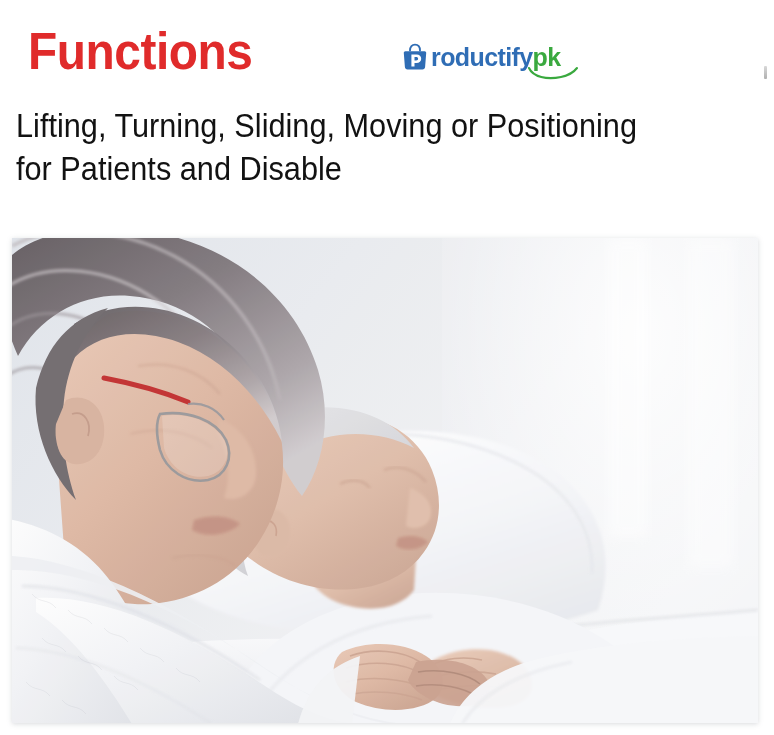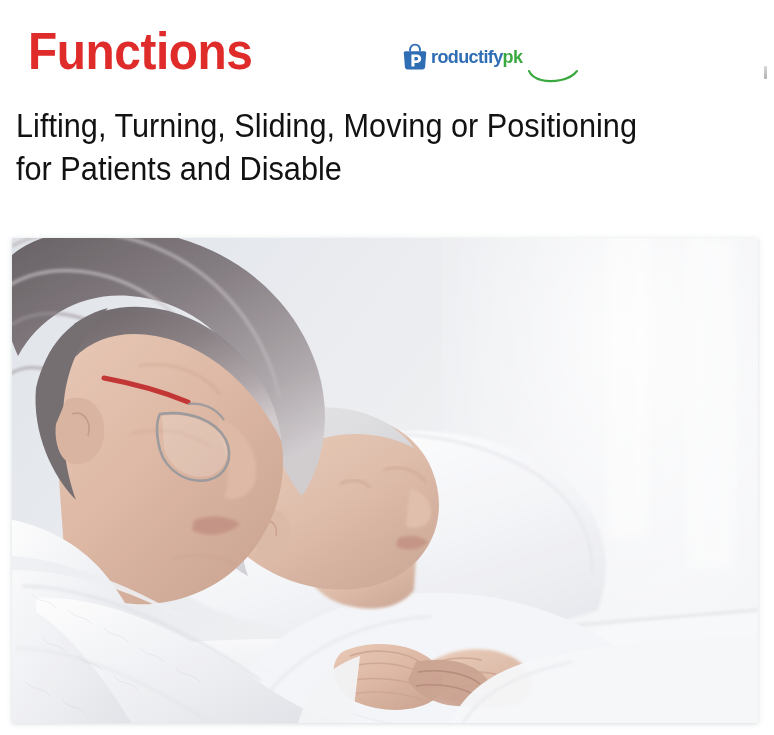--- a/index.html
+++ b/index.html
@@ -23,21 +23,21 @@
     color:#e02b2b;
     transform:scaleX(0.92);
     transform-origin:left top;
     white-space:nowrap;
   }
 
   
   #logo{position:absolute;left:400px;top:40px;height:34px;display:flex;align-items:center;}
   #logo-mark{width:30px;height:30px;position:relative;flex:0 0 auto;margin-right:1px;}
   #logo-wordmark{
-    font-size:18px;font-weight:bold;letter-spacing:-0.6px;
+    font-size:25px;font-weight:bold;letter-spacing:-0.6px;
     font-family:"Liberation Sans", sans-serif;
     line-height:1;position:relative;
   }
   #logo-word-main{color:#2f6db5;}
   #logo-word-tld{color:#3aa93f;position:relative;}
   #logo-swoosh{position:absolute;left:96px;top:20px;width:52px;height:16px;pointer-events:none;}
 
   
   #subtitle{
     position:absolute;left:16px;top:104px;width:756px;

